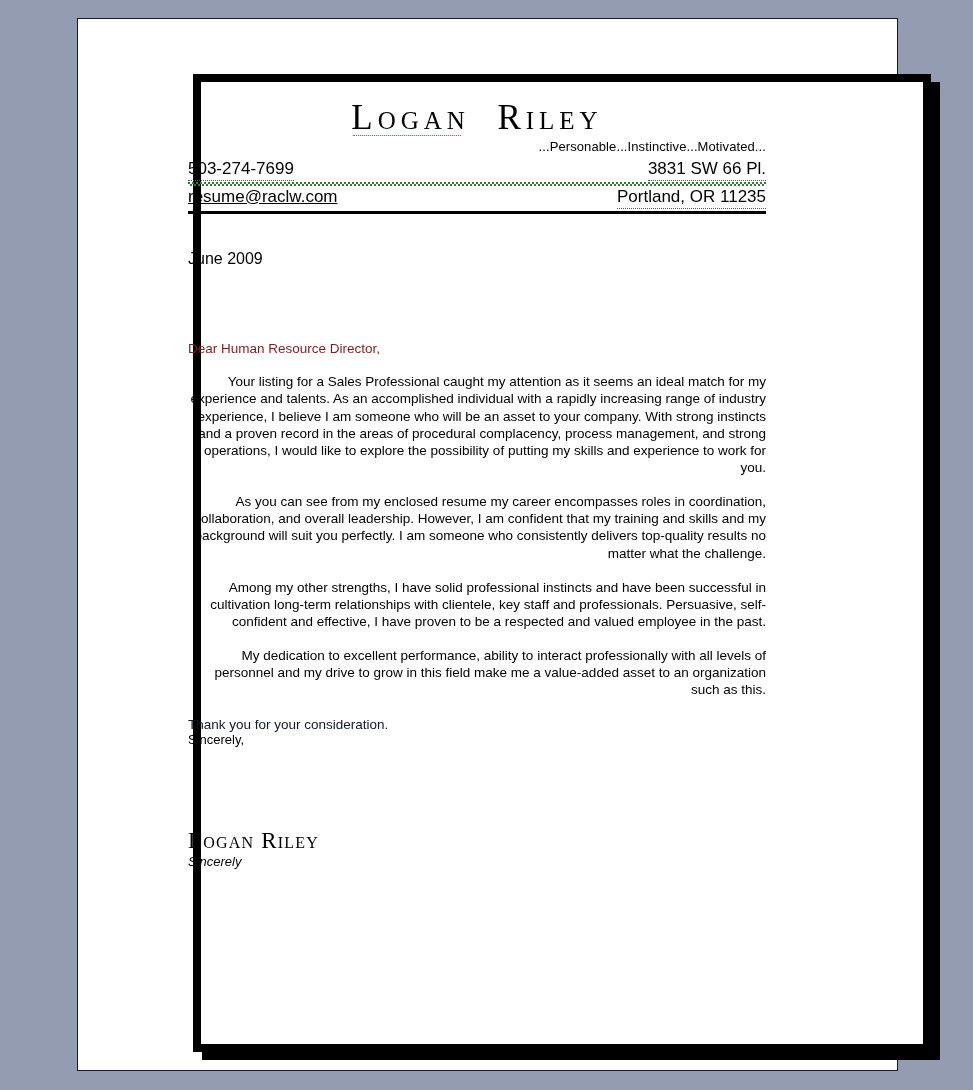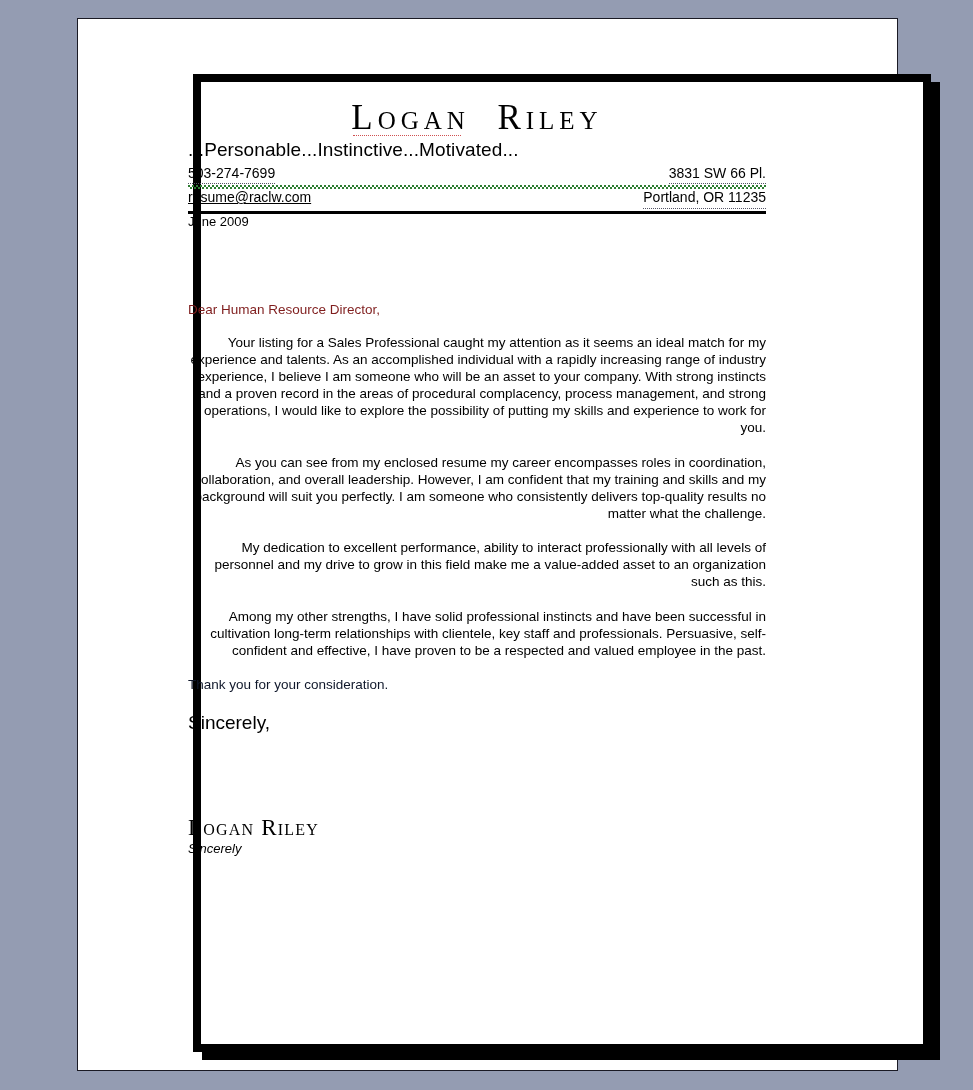--- a/index.html
+++ b/index.html
@@ -71,36 +71,36 @@
   }
   .name-part.misspelled::after {
     content: "";
     position: absolute;
     left: 2px;
     right: 9px;
     bottom: 1px;
     border-bottom: 1px dotted #d05050;
   }
   .tagline {
-    text-align: left;
+    text-align: right;
     font-family: "Liberation Sans", sans-serif;
-    font-size: 19px;
+    font-size: 13px;
     color: #000000;
     margin: 2px 0 0 0;
     letter-spacing: 0.1px;
   }
 
   .contact-rows {
     margin-top: 4px;
   }
   .contact-row {
     display: flex;
     justify-content: space-between;
     align-items: baseline;
-    font-size: 14px;
+    font-size: 17px;
     color: #000000;
     line-height: 1.25;
   }
   .contact-row .left,
   .contact-row .right {
     white-space: nowrap;
   }
   .dotted-uline {
     border-bottom: 1px dotted #555566;
     padding-bottom: 1px;
@@ -124,44 +124,44 @@
   }
   .header-rule {
     height: 3px;
     background: #000000;
     width: 100%;
     margin-top: 2px;
   }
 
   
   .date-line {
-    font-size: 13px;
-    color: #000000;
+    font-size: 16px;
+    color: #000000;
+    margin-top: 36px;
   }
   .salutation {
     font-size: 13.5px;
     color: #7f1d1d;
     margin-top: 73px;
   }
   .body-par {
     font-size: 13.5px;
     color: #000000;
     line-height: 1.27;
     margin-top: 17px;
     text-align: right;
   }
   .thanks {
     font-size: 13.5px;
     color: #0f172a;
     margin-top: 18px;
   }
   .closing {
-    font-size: 19px;
-    color: #000000;
-    margin-top: 20px;
+    font-size: 13px;
+    color: #000000;
   }
   .signature {
     font-family: "Liberation Serif", serif;
     font-size: 23px;
     font-variant: small-caps;
     letter-spacing: 1.2px;
     color: #000000;
     margin-top: 82px;
     line-height: 1.05;
   }
@@ -205,22 +205,22 @@
 
     <div class="header-rule"></div>
   </div>
 
   <div class="date-line">June 2009</div>
 
   <div class="salutation">Dear Human Resource Director,</div>
 
   <div class="body-par">Your listing for a Sales Professional caught my attention as it seems an ideal match for my experience and talents. As an accomplished individual with a rapidly increasing range of industry experience, I believe I am someone who will be an asset to your company. With strong instincts and a proven record in the areas of procedural complacency, process management, and strong operations, I would like to explore the possibility of putting my skills and experience to work for you.</div>
   <div class="body-par">As you can see from my enclosed resume my career encompasses roles in coordination, collaboration, and overall leadership. However, I am confident that my training and skills and my background will suit you perfectly. I am someone who consistently delivers top-quality results no matter what the challenge.</div>
+  <div class="body-par">Among my other strengths, I have solid professional instincts and have been successful in cultivation long-term relationships with clientele, key staff and professionals. Persuasive, self-confident and effective, I have proven to be a respected and valued employee in the past.</div>
   <div class="body-par">My dedication to excellent performance, ability to interact professionally with all levels of personnel and my drive to grow in this field make me a value-added asset to an organization such as this.</div>
-  <div class="body-par">Among my other strengths, I have solid professional instincts and have been successful in cultivation long-term relationships with clientele, key staff and professionals. Persuasive, self-confident and effective, I have proven to be a respected and valued employee in the past.</div>
 
   <div class="thanks">Thank you for your consideration.</div>
 
   <div class="closing">Sincerely,</div>
 
   <div class="signature"><span>Logan</span> <span>Riley</span></div>
 
   <div class="enclosed">Sincerely</div>
 
 </div>

